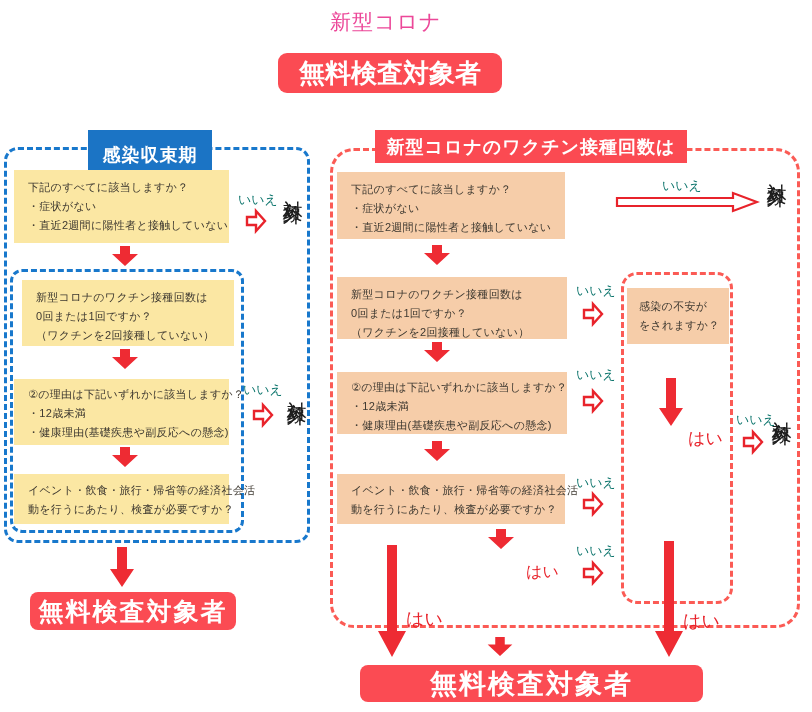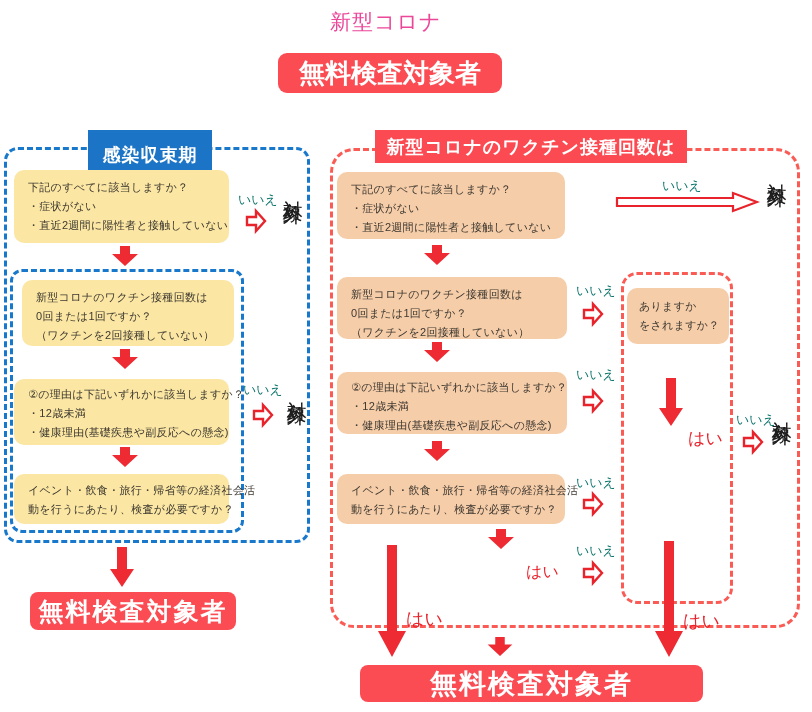--- a/index.html
+++ b/index.html
@@ -19,21 +19,21 @@
     font-size:18px;letter-spacing:1px;white-space:nowrap;
   }
   .hdr-blue{background:#1b74c5;}
   .hdr-red{background:#fb4a52;}
   
   .frame{border-style:dashed;background:transparent;}
   .frame.blue{border-color:#1878cc;border-width:3px;}
   .frame.red{border-color:#fb5b55;border-width:3px;}
   
   .qbox{
-    border-radius:10px;color:#3d3830;font-size:11px;line-height:19px;
+    border-radius:0;color:#3d3830;font-size:11px;line-height:19px;
     padding-top:8px;padding-left:14px;box-sizing:border-box;letter-spacing:0.3px;
   }
   .qbox.yellow{background:#fbe7a3;}
   .qbox.peach{background:#f6cda9;}
   .qline{white-space:nowrap;}
   
   .yes-label{color:#e8232b;font-size:16px;white-space:nowrap;margin-top:35px;}
   .no-label{color:#0f766e;font-size:13px;white-space:nowrap;}
   .vtext{
     writing-mode:vertical-rl;text-orientation:upright;color:#1d1d1d;
@@ -208,21 +208,21 @@
   <div class="abs yes-label" style="left:526px;top:527px;">はい</div>
 
   <div class="abs no-label" style="left:576px;top:542px;">いいえ</div>
   <div class="abs" style="left:582px;top:560px;">
     <svg width="22" height="26" viewBox="0 0 22 26">
         <path d="M2 9 H11 V3 L20 13 L11 23 V17 H2 Z" fill="#fff" stroke="#e8232b" stroke-width="2.4"></path>
       </svg>
   </div>
 
   <div class="abs qbox peach" style="left:627px;top:288px;width:102px;height:56px;padding-left:12px;padding-top:9px;">
-    <div class="qline">ありますか</div>
+    <div class="qline">感染の不安が</div>
     <div class="qline">をされますか？</div>
   </div>
   <div class="abs" style="left:659px;top:378px;">
     <svg width="24" height="48" viewBox="0 0 24 48">
         <path d="M7 0 H17 V30 H24 L12 48 L0 30 H7 Z" fill="#ee2b33"></path>
       </svg>
   </div>
   <div class="abs yes-label" style="left:688px;top:392px;font-size:17px;">はい</div>
 
 

